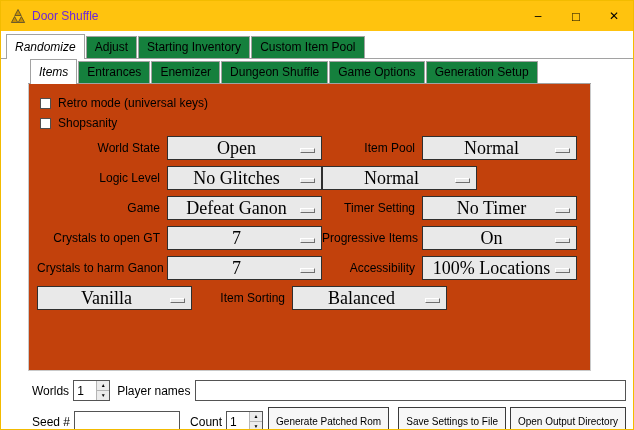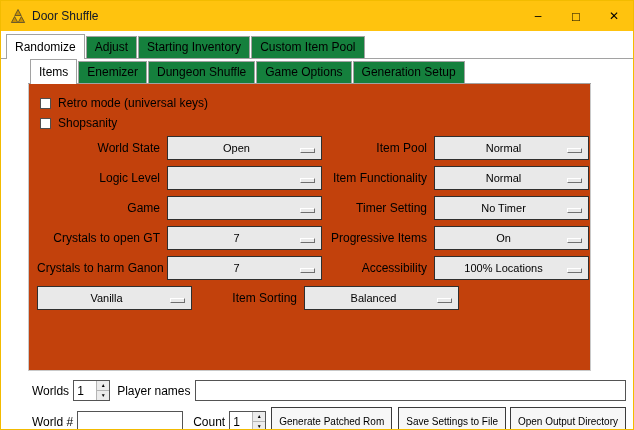--- a/index.html
+++ b/index.html
@@ -13,21 +13,21 @@
     position: relative;
     overflow: hidden;
   }
 
   
   .titlebar {
     height: 30px; background: #ffc30e;
     display: flex; align-items: center;
   }
   .titlebar .app-icon { width: 16px; height: 16px; margin: 0 6px 0 9px; flex: 0 0 auto; }
-  .titlebar .title { font-size: 12px; color: #0f172a; }
+  .titlebar .title { font-size: 12px; color: #6d28d9; }
   .tb-controls { margin-left: auto; display: flex; height: 100%; }
   .tb-btn {
     width: 38px; height: 100%;
     display: flex; align-items: center; justify-content: center;
     font-size: 12px; color: #000; cursor: default;
   }
   .tb-btn.max { font-size: 13px; }
 
   
   .tabs { display: flex; align-items: flex-end; border-bottom: 1px solid #a2a2a2; }
@@ -39,20 +39,21 @@
     margin-right: 1px;
     position: relative;
     cursor: default;
     white-space: nowrap;
   }
   .tab.sel {
     background: #ffffff;
     padding-top: 5px; padding-bottom: 5px;
     margin-bottom: -1px;
     z-index: 2;
+    font-style: italic;
   }
 
   .nb2 { margin: 0 42px 0 27px; }
   .nb2 .tabs { padding-left: 2px; }
   .nb2-pane {
     height: 287px;
     background: #c2410c;
     border: 1px solid #c9c9c9; border-top: none;
     padding: 6px 0 0 8px;
   }
@@ -63,30 +64,30 @@
     width: 11px; height: 11px; background: #fff;
     border: 1px solid #4f4f4f;
     margin-right: 7px; flex: 0 0 auto;
   }
   .cb-label { font-size: 12px; }
 
   
   .opt-row { display: flex; align-items: center; height: 24px; margin-top: 6px; }
   .lbl { text-align: right; padding-right: 7px; white-space: nowrap; }
   .lbl-l { width: 130px; }
-  .lbl-r { width: 112px; }
+  .lbl-r { width: 100px; }
   .dd {
     position: relative;
     width: 155px; height: 24px;
     background: #e9e9e9;
     border: 1px solid #2f2f2f;
     display: flex; align-items: center; justify-content: center;
     cursor: default; flex: 0 0 auto;
   }
-  .dd-text { padding-right: 16px; font-size: 11px; }
+  .dd-text { padding-right: 16px; font-size: 18px; font-family: Liberation Serif, serif; }
   .dd-ind {
     position: absolute; right: 6px; top: 11px;
     width: 15px; height: 5px;
     background: #e9e9e9;
     border-top: 1px solid #ffffff; border-left: 1px solid #ffffff;
     border-right: 1px solid #6f6f6f; border-bottom: 1px solid #6f6f6f;
   }
 
   
   .bottom { padding: 0 7px; margin-left: 24px; }
@@ -150,20 +151,21 @@
   <div class="tabs tabs1">
     <div class="tab sel">Randomize</div>
     <div class="tab">Adjust</div>
     <div class="tab">Starting Inventory</div>
     <div class="tab">Custom Item Pool</div>
   </div>
 
   <div class="nb2">
     <div class="tabs">
       <div class="tab sel">Items</div>
+      <div class="tab">Entrances</div>
       <div class="tab">Enemizer</div>
       <div class="tab">Dungeon Shuffle</div>
       <div class="tab">Game Options</div>
       <div class="tab">Generation Setup</div>
     </div>
 
     <div class="nb2-pane">
 
       <div class="cb-row">
         <span class="cb"></span>
@@ -183,32 +185,33 @@
         <span class="lbl lbl-r">Item Pool</span>
         <div class="dd">
           <span class="dd-text">Normal</span>
           <span class="dd-ind"></span>
         </div>
       </div>
 
       <div class="opt-row">
         <span class="lbl lbl-l">Logic Level</span>
         <div class="dd">
-          <span class="dd-ind"></span>
-        </div>
-        <span class="lbl lbl-r">Item Functionality</span>
+          <span class="dd-text">No Glitches</span>
+          <span class="dd-ind"></span>
+        </div>
         <div class="dd">
           <span class="dd-text">Normal</span>
           <span class="dd-ind"></span>
         </div>
       </div>
 
       <div class="opt-row">
         <span class="lbl lbl-l">Game</span>
         <div class="dd">
+          <span class="dd-text">Defeat Ganon</span>
           <span class="dd-ind"></span>
         </div>
         <span class="lbl lbl-r">Timer Setting</span>
         <div class="dd">
           <span class="dd-text">No Timer</span>
           <span class="dd-ind"></span>
         </div>
       </div>
 
       <div class="opt-row">
@@ -261,21 +264,21 @@
         <div class="spin-btns">
           <div class="spin-btn up">▲</div>
           <div class="spin-btn">▼</div>
         </div>
       </div>
       <span class="blabel" style="margin-left:7px;">Player names</span>
       <input class="txt txt-player" value="" style="">
     </div>
 
     <div class="brow brow2">
-      <span class="blabel">World #</span>
+      <span class="blabel">Seed #</span>
       <input class="txt txt-seed" value="" style="">
       <span class="blabel lbl-count">Count</span>
       <div class="spin">
         <input class="spin-val" value="1" style="">
         <div class="spin-btns">
           <div class="spin-btn up">▲</div>
           <div class="spin-btn">▼</div>
         </div>
       </div>
       <button class="btn btn-generate">Generate Patched Rom</button>

